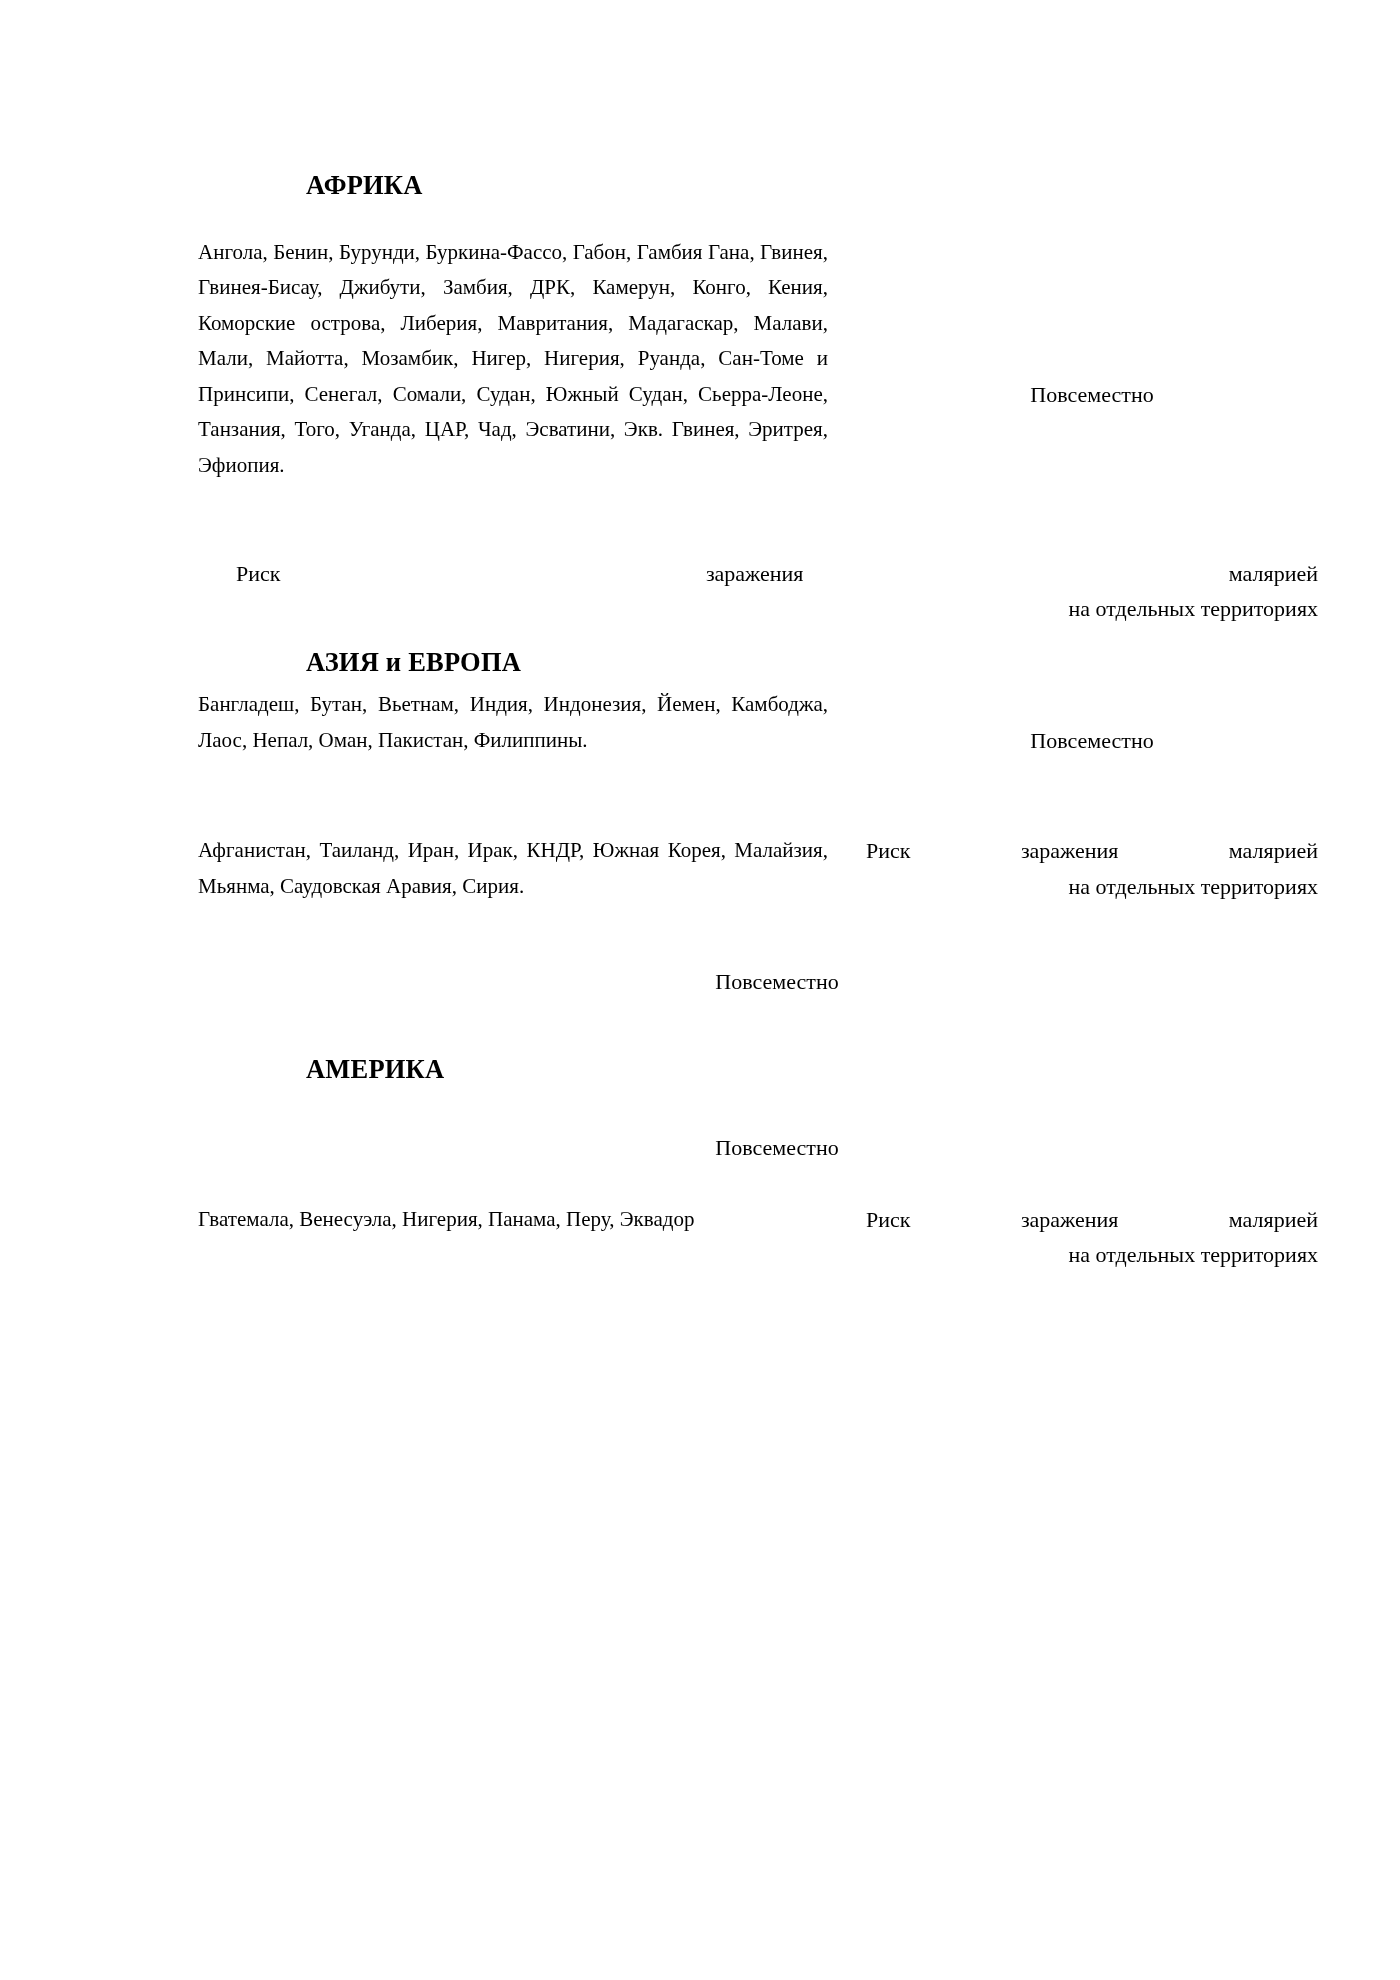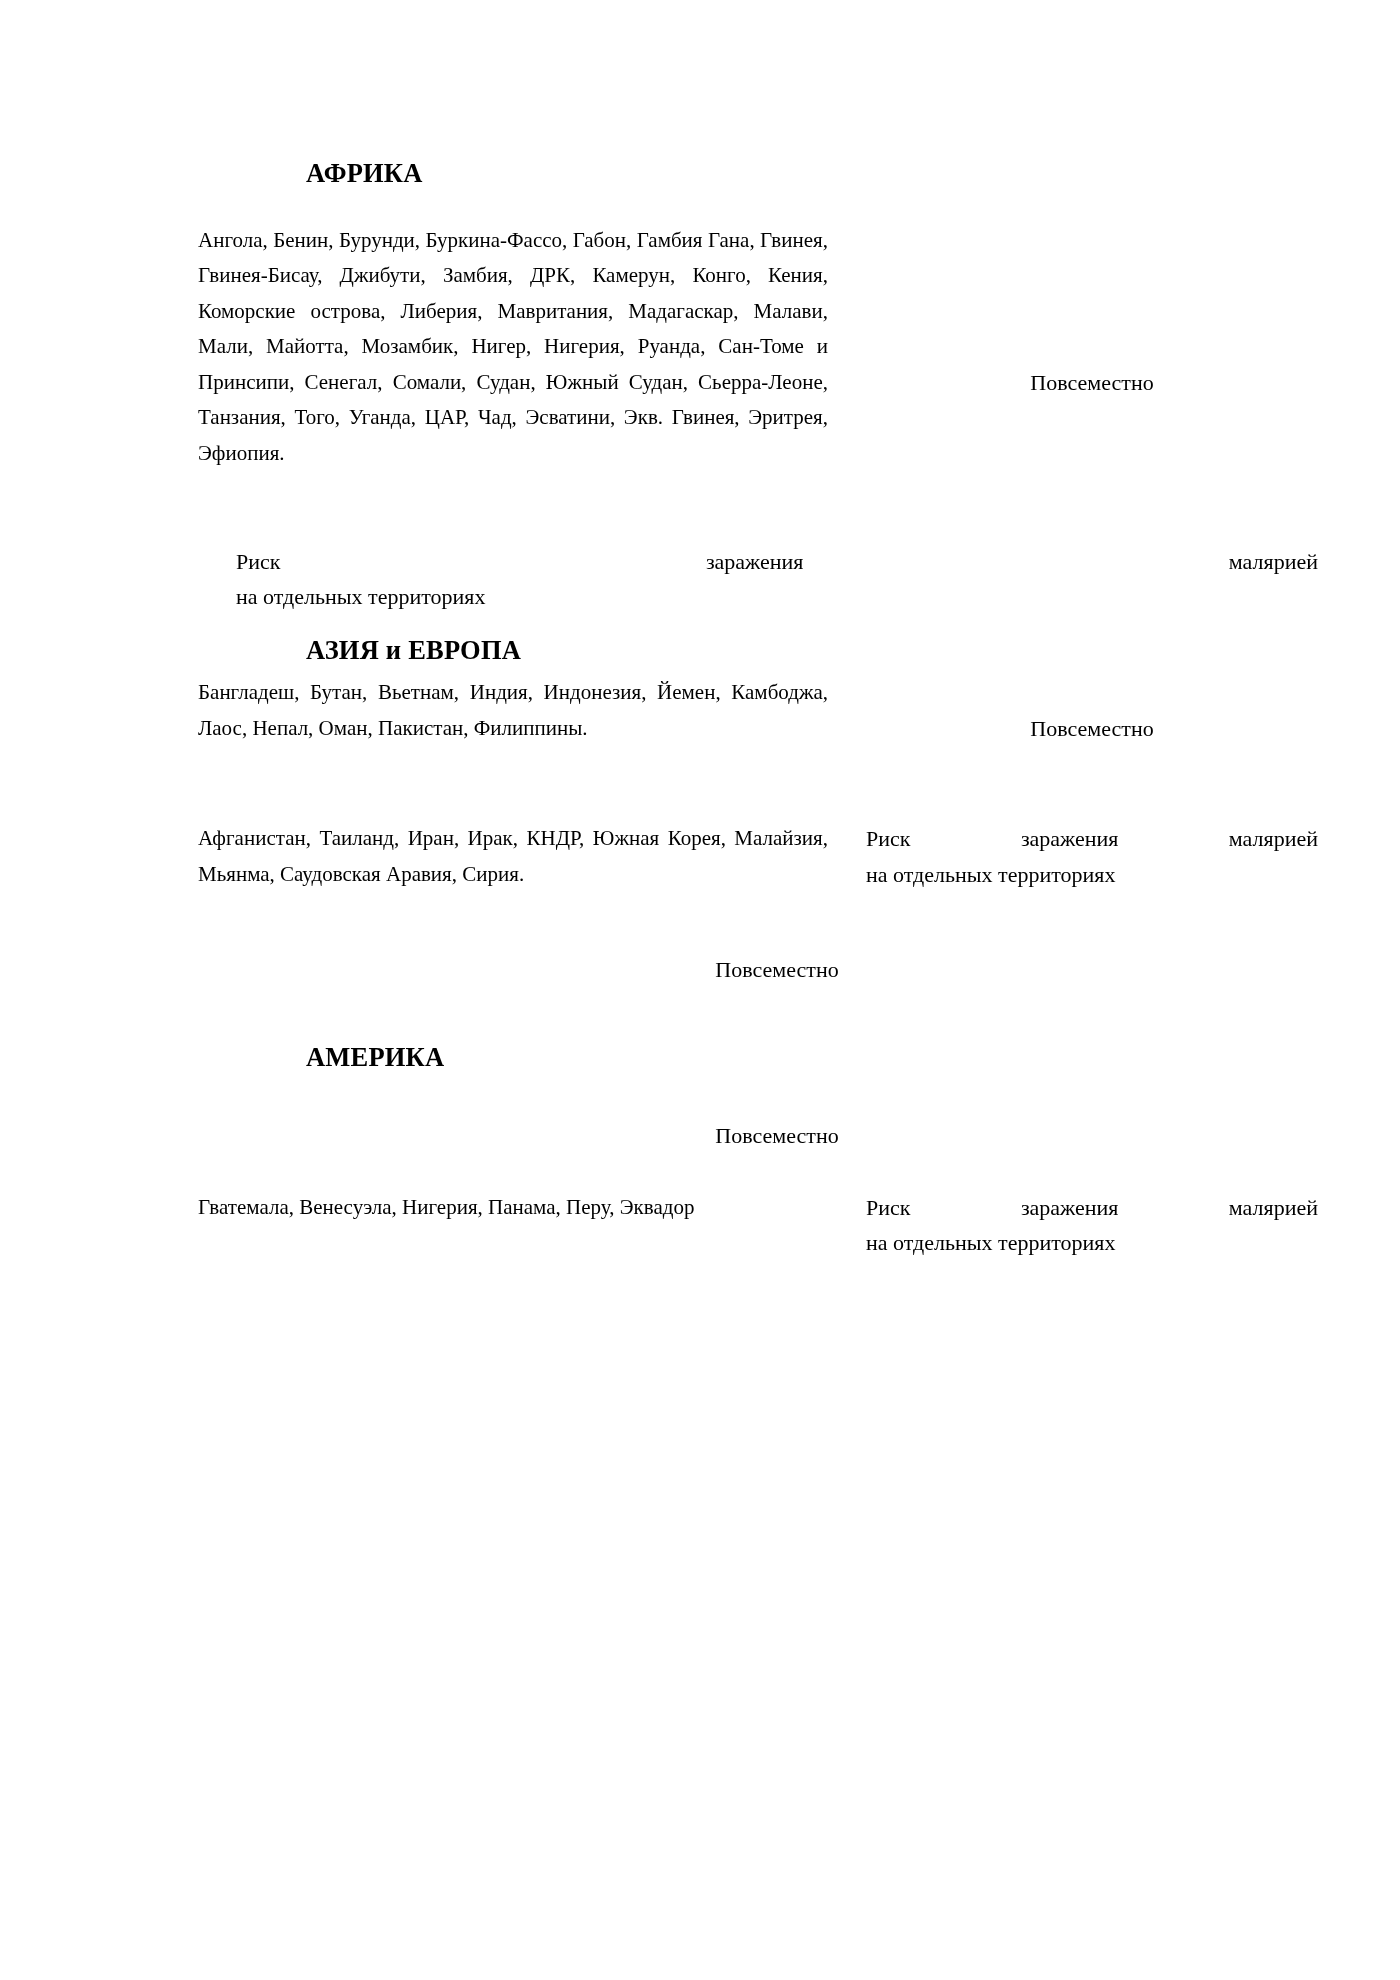--- a/index.html
+++ b/index.html
@@ -14,21 +14,21 @@
     height: 1980px;
     background: #ffffff;
     margin: 0 auto;
     font-family: "Liberation Serif", "DejaVu Serif", serif;
     color: #000000;
     overflow: hidden;
   }
   .content {
     position: absolute;
     left: 198px;
-    top: 160px;
+    top: 172px;
     width: 1120px;
   }
 
   .section { margin: 0; padding: 0; }
 
   .heading {
     font-weight: bold;
     font-size: 26.5px;
     line-height: 1.0;
     text-align: left;
@@ -65,21 +65,21 @@
   }
   .countries.last-justify { text-align-last: justify; }
 
   .status {
     font-size: 22px;
     line-height: 35.6px;
     margin: 0;
   }
   .status.center { text-align: center; }
   .status-line1 { display: block; text-align: justify; text-align-last: justify; }
-  .status-line2 { display: block; text-align: left; }
+  .status-line2 { display: block; text-align: right; }
 
   .spacer-xs { height: 12px; }
   .spacer-sm { height: 22px; }
   .spacer-md { height: 36px; }
   .spacer-lg { height: 56px; }
   .spacer-xl { height: 74px; }
 </style>
 </head>
 <body>
 

